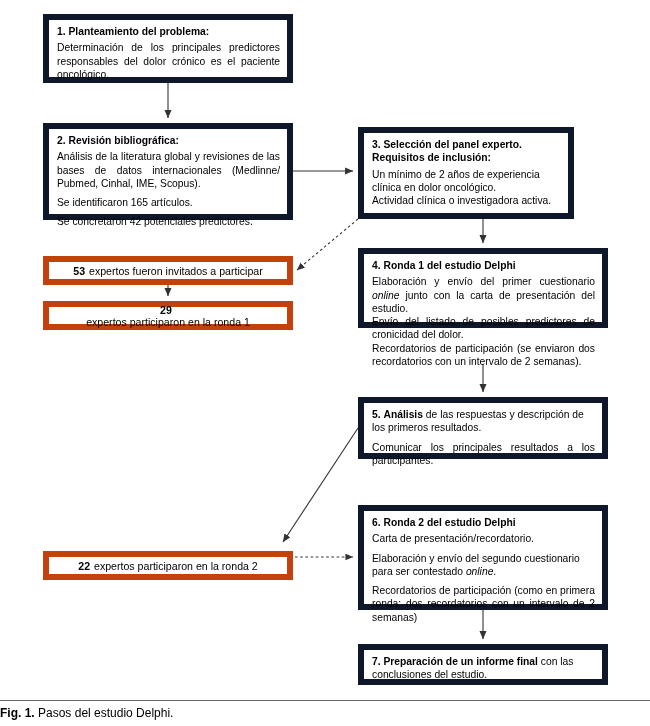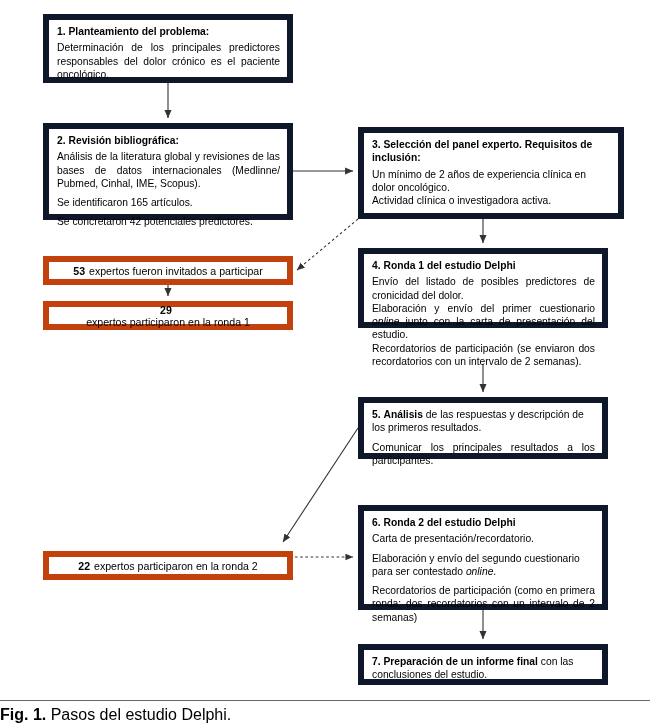--- a/index.html
+++ b/index.html
@@ -76,21 +76,21 @@
     left: 0;
     top: 700px;
     width: 650px;
     height: 0;
     border-top: 1px solid #666;
   }
   .caption {
     position: absolute;
     left: 0;
     top: 706px;
-    font-size: 16px;
+    font-size: 12px;
     color: #000;
   }
   .caption .cap-label { font-weight: bold; }
 </style>
 </head>
 <body>
 
 <div id="figure">
 
   <svg class="svg-layer" viewBox="0 0 650 726">
@@ -151,36 +151,36 @@
   <div class="box" style="left:43px; top:123px; width:250px; height:97px;">
     <span class="hd">
       <span>2.</span>
       <span>Revisión bibliográfica:</span>
     </span>
     <p class="just">Análisis de la literatura global y revisiones de las bases de datos internacionales (Medlinne/ Pubmed, Cinhal, IME, Scopus).</p>
     <p class="gap">Se identificaron 165 artículos.</p>
     <p class="gap">Se concretaron 42 potenciales predictores.</p>
   </div>
 
-  <div class="box" style="left:358px; top:127px; width:266px; height:92px;">
+  <div class="box" style="left:358px; top:127px; width:216px; height:92px;">
     <span class="hd">
       <span>3.</span>
       <span>Selección del panel experto. Requisitos de inclusión:</span>
     </span>
     <p>Un mínimo de 2 años de experiencia clínica en dolor oncológico.</p>
     <p>Actividad clínica o investigadora activa.</p>
   </div>
 
   <div class="box" style="left:358px; top:248px; width:250px; height:80px;">
     <span class="hd">
       <span>4.</span>
       <span>Ronda 1 del estudio Delphi</span>
     </span>
+    <p class="just"><span>Elaboración y envío del primer cuestionario </span><span class="it">online</span><span> junto con la carta de presentación del estudio.</span></p>
     <p class="just">Envío del listado de posibles predictores de cronicidad del dolor.</p>
-    <p class="just"><span>Elaboración y envío del primer cuestionario </span><span class="it">online</span><span> junto con la carta de presentación del estudio.</span></p>
     <p class="just">Recordatorios de participación (se enviaron dos recordatorios con un intervalo de 2 semanas).</p>
   </div>
 
   <div class="box" style="left:358px; top:397px; width:250px; height:62px;">
     <p><span class="bl">5.</span><span class="bl">&nbsp;</span><span class="bl">Análisis</span><span> de las respuestas y descripción de los primeros resultados.</span></p>
     <p class="gap just">Comunicar los principales resultados a los participantes.</p>
   </div>
 
   <div class="box" style="left:358px; top:505px; width:250px; height:105px;">
     <span class="hd">

